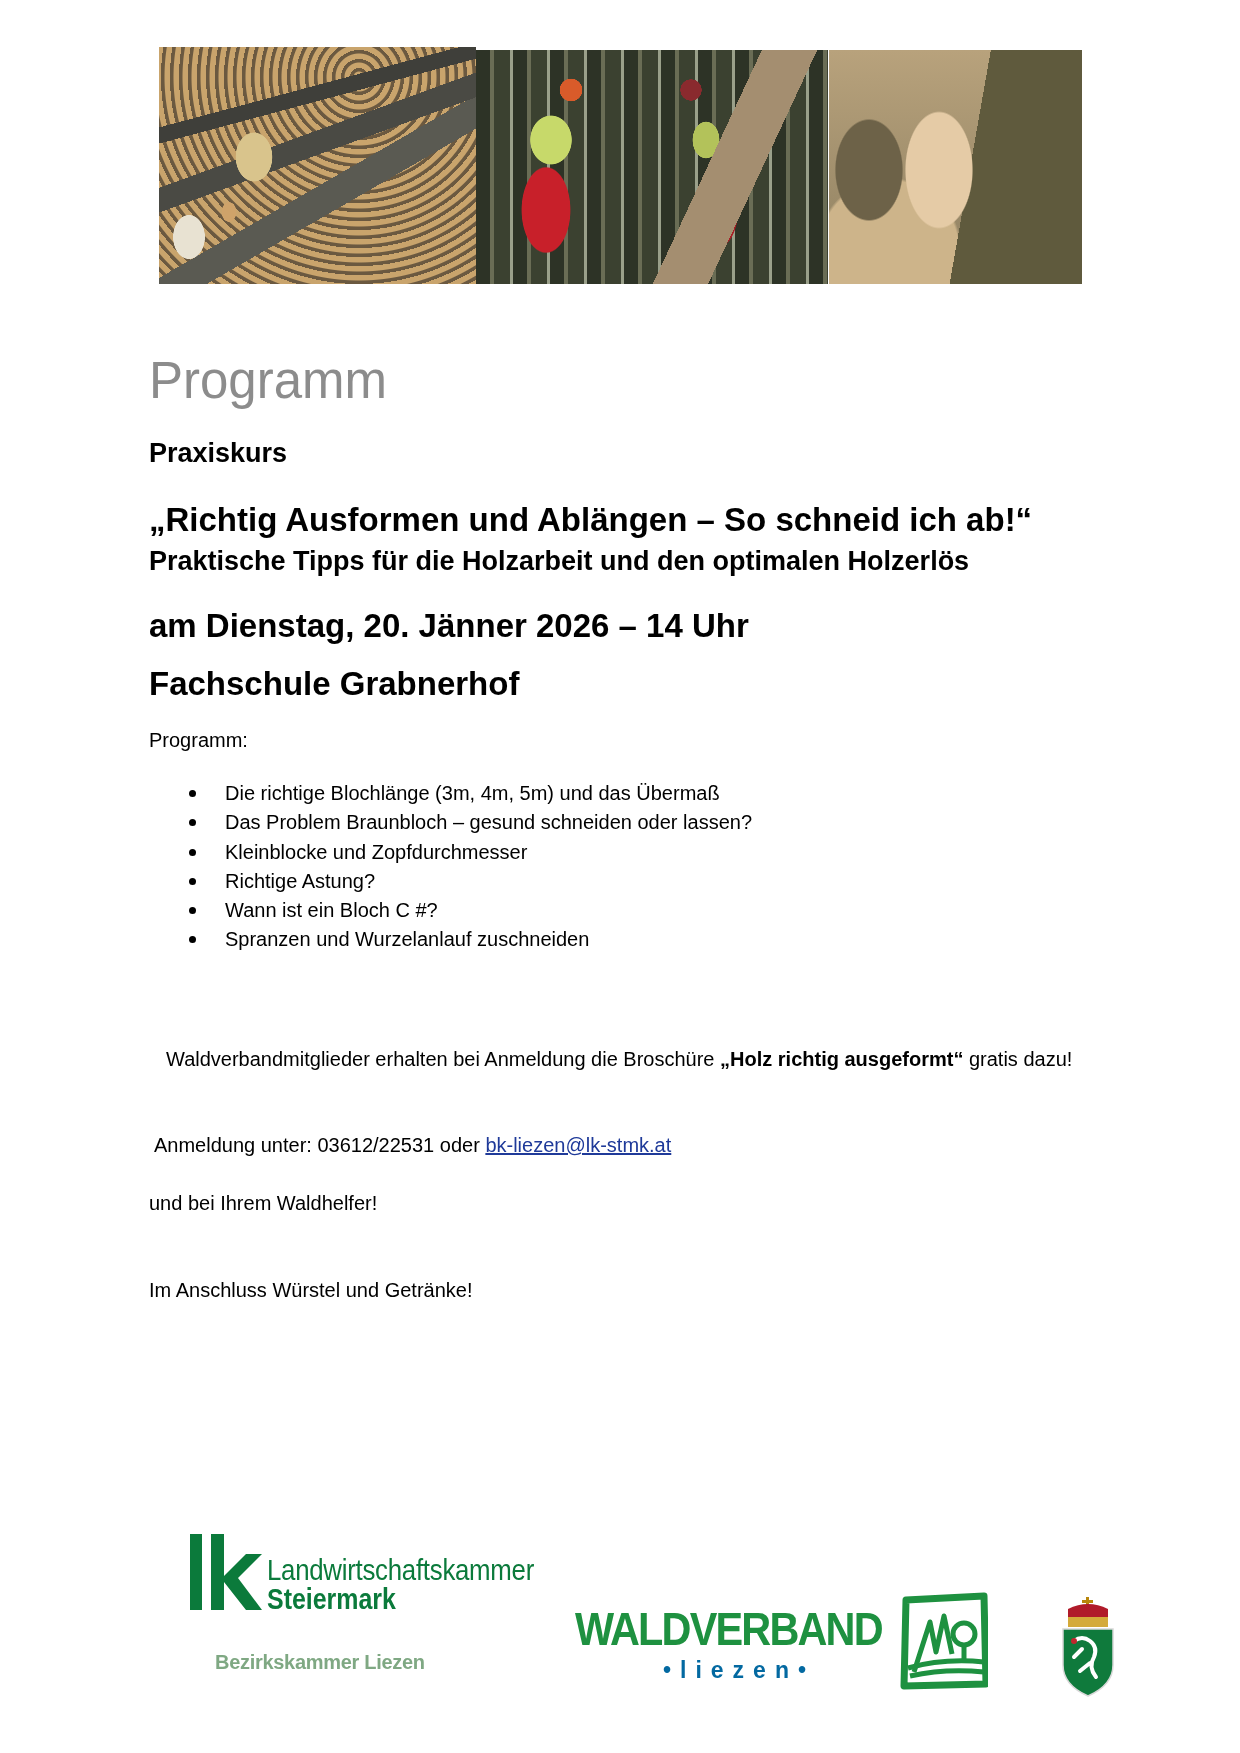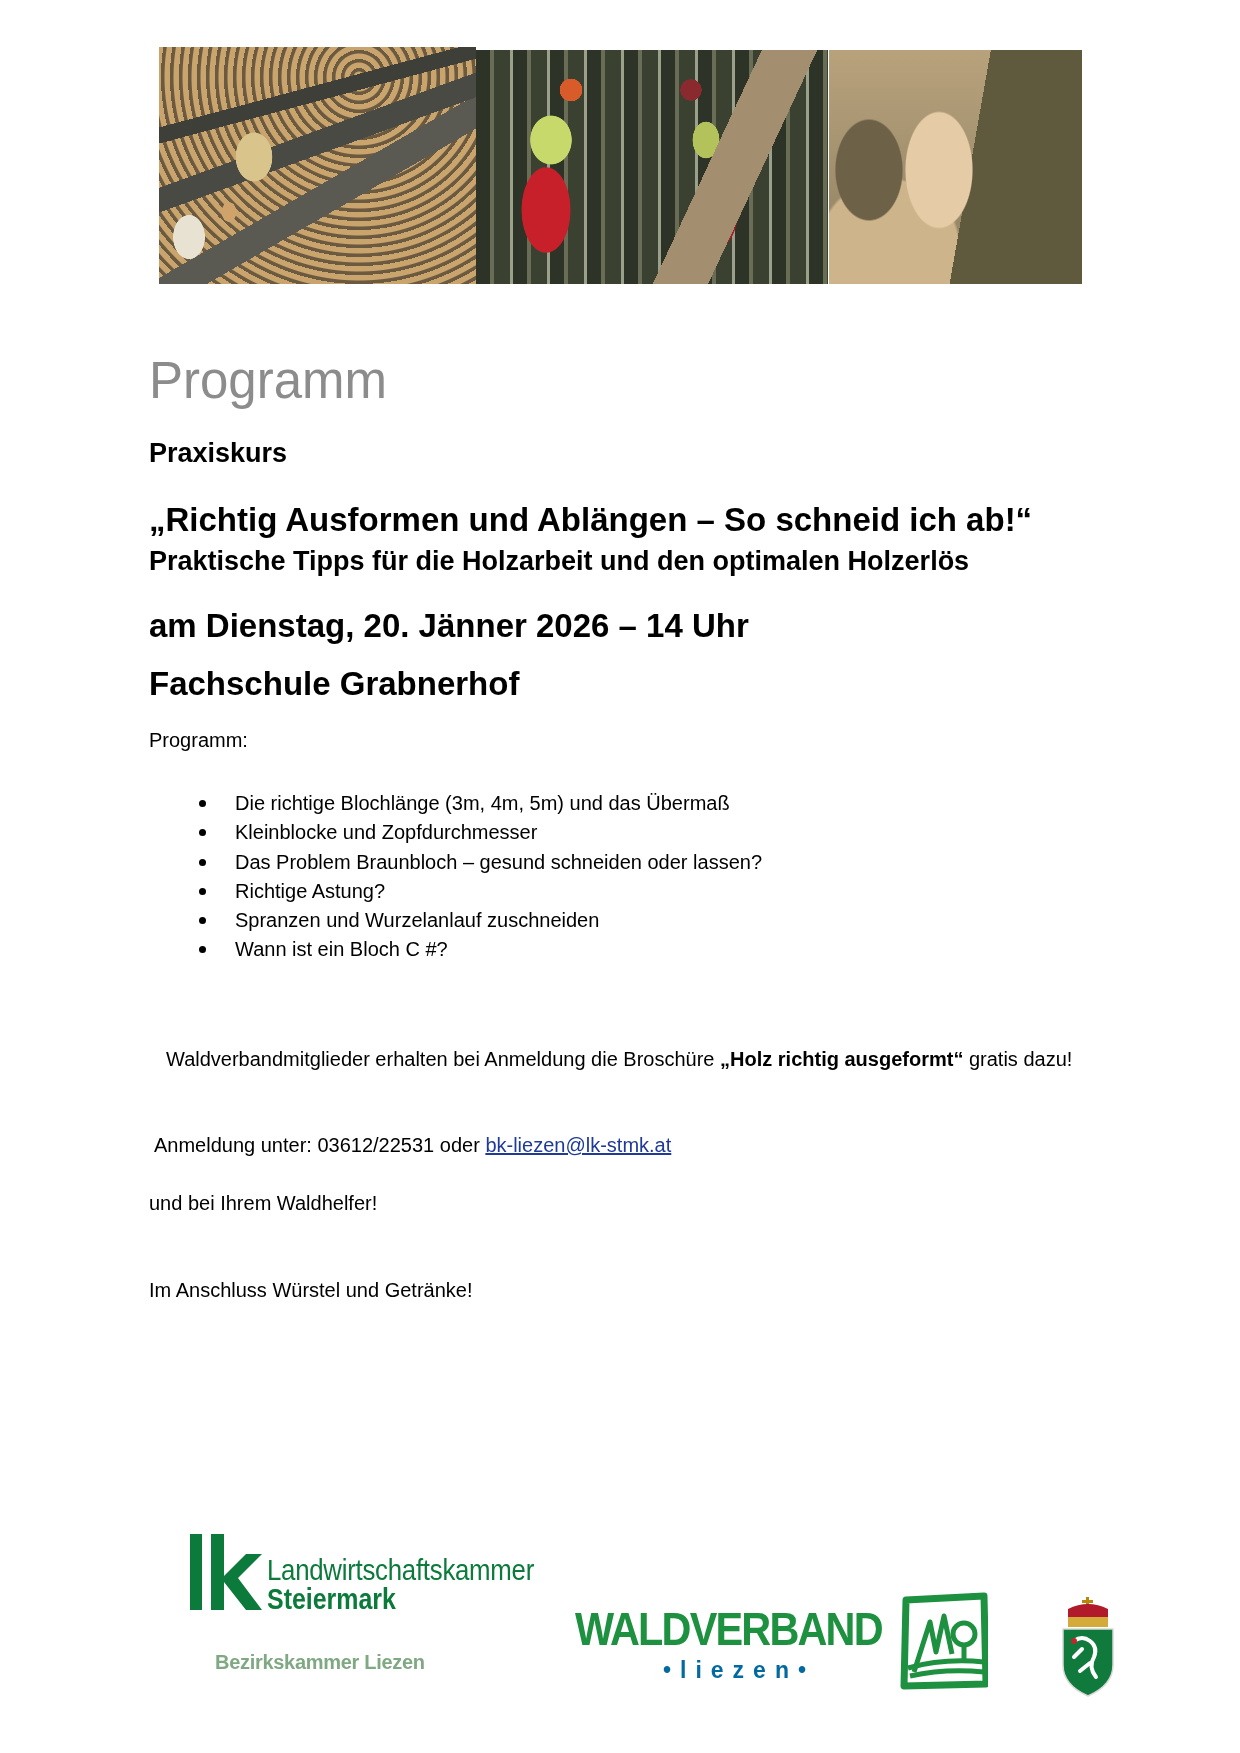--- a/index.html
+++ b/index.html
@@ -42,21 +42,21 @@
   }
 
   #title-einladung { left:149px; top:355px; font-size:51px; color:#8c8c8c; line-height:1; }
   #praxiskurs { left:149px; top:440px; font-size:27px; font-weight:bold; line-height:1; }
   #course-title { left:149px; top:503px; font-size:33px; font-weight:bold; line-height:1; }
   #course-subtitle { left:149px; top:548px; font-size:27px; font-weight:bold; line-height:1; }
   #event-date { left:149px; top:609px; font-size:33px; font-weight:bold; line-height:1; }
   #event-location { left:149px; top:667px; font-size:33px; font-weight:bold; line-height:1; }
   #programm-label { left:149px; top:730px; font-size:20px; line-height:1; }
 
-  #program-list { left:149px; top:779px; margin:12px; padding:0; list-style:none; }
+  #program-list { left:149px; top:779px; margin:2px; padding:0; list-style:none; }
   #program-list li { position:relative; height:29.3px; font-size:20px; line-height:24px; padding-left:74px; white-space:nowrap; }
   #program-list li .bullet { position:absolute; left:38px; top:9px; width:7px; height:7px; border-radius:50%; background:#000; }
 
   #brochure-text { left:166px; top:1045px; width:920px; font-size:20px; line-height:29px; }
   #brochure-text b { font-weight:bold; }
   #registration { left:154px; top:1133px; font-size:20px; line-height:24px; white-space:nowrap; }
   #email-link { color:#1f3a99; text-decoration:underline; }
   #waldhelfer { left:149px; top:1191px; font-size:20px; line-height:24px; }
   #refreshments { left:149px; top:1278px; font-size:20px; line-height:24px; }
 
@@ -84,25 +84,25 @@
 <div class="abs" id="title-einladung">Programm</div>
 <div class="abs" id="praxiskurs">Praxiskurs</div>
 <div class="abs" id="course-title">„Richtig Ausformen und Ablängen – So schneid ich ab!“</div>
 <div class="abs" id="course-subtitle">Praktische Tipps für die Holzarbeit und den optimalen Holzerlös</div>
 <div class="abs" id="event-date">am Dienstag, 20. Jänner 2026 – 14 Uhr</div>
 <div class="abs" id="event-location">Fachschule Grabnerhof</div>
 
 <div class="abs" id="programm-label">Programm:</div>
 <ul class="abs" id="program-list">
   <li><span class="bullet"></span><span>Die richtige Blochlänge (3m, 4m, 5m) und das Übermaß</span></li>
+  <li><span class="bullet"></span><span>Das Problem Braunbloch – gesund schneiden oder lassen?</span></li>
   <li><span class="bullet"></span><span>Kleinblocke und Zopfdurchmesser</span></li>
-  <li><span class="bullet"></span><span>Das Problem Braunbloch – gesund schneiden oder lassen?</span></li>
   <li><span class="bullet"></span><span>Richtige Astung?</span></li>
+  <li><span class="bullet"></span><span>Wann ist ein Bloch C #?</span></li>
   <li><span class="bullet"></span><span>Spranzen und Wurzelanlauf zuschneiden</span></li>
-  <li><span class="bullet"></span><span>Wann ist ein Bloch C #?</span></li>
 </ul>
 
 <div class="abs" id="brochure-text"><span>Waldverbandmitglieder erhalten bei Anmeldung die Broschüre </span><b>„Holz richtig ausgeformt“</b><span> gratis dazu!</span></div>
 
 <div class="abs" id="registration"><span>Anmeldung unter: 03612/22531 oder </span><a id="email-link">bk-liezen@lk-stmk.at</a></div>
 
 <div class="abs" id="waldhelfer">und bei Ihrem Waldhelfer!</div>
 <div class="abs" id="refreshments">Im Anschluss Würstel und Getränke!</div>
 
 <svg class="abs" id="lk-mark" viewBox="0 0 72 76">

